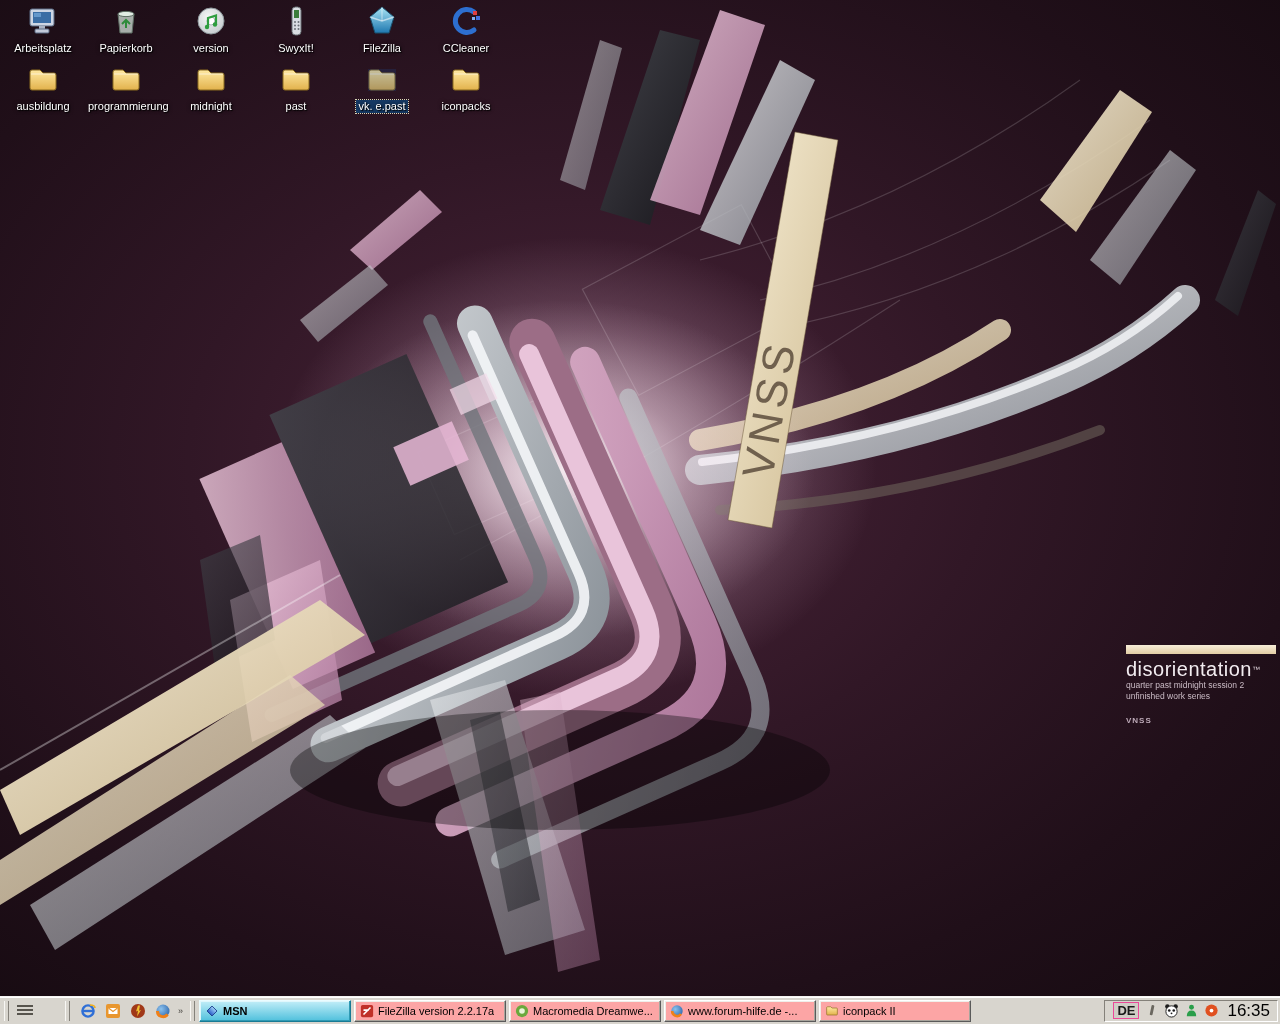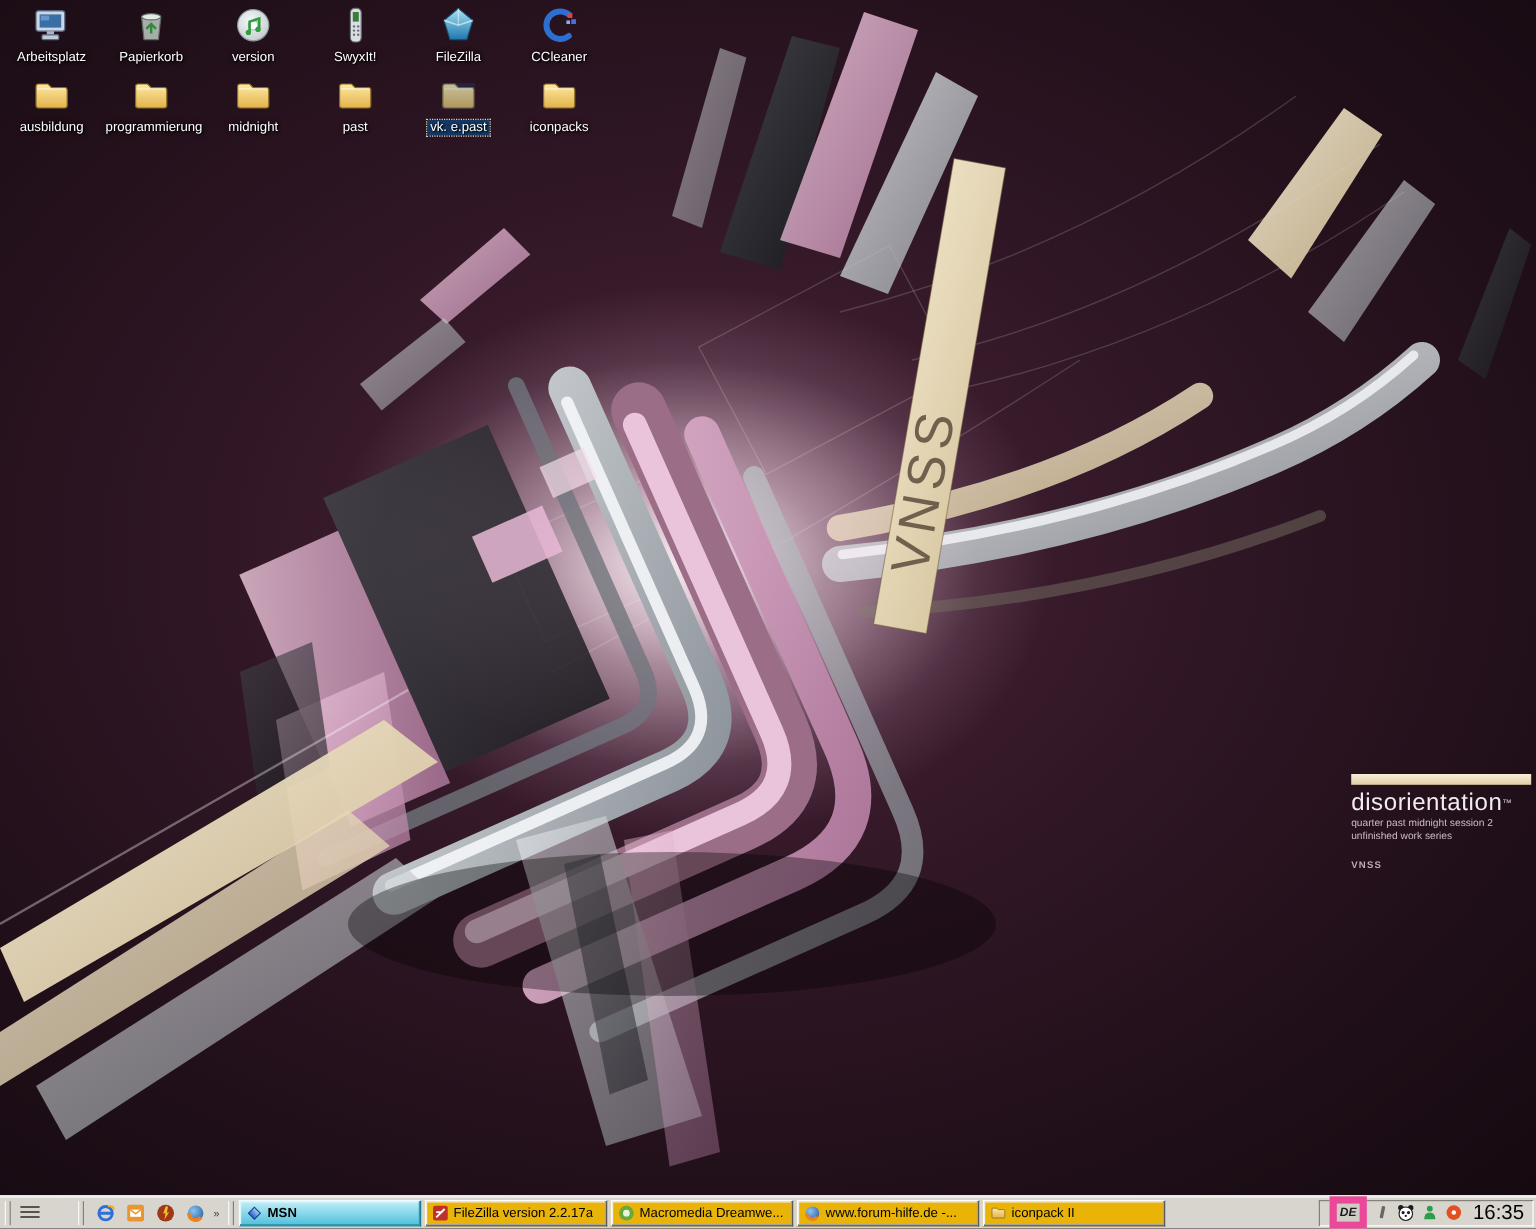--- a/index.html
+++ b/index.html
@@ -38,31 +38,31 @@
     display:flex;align-items:center;padding:0 2px;box-sizing:border-box;gap:2px;}
   .grip{width:3px;height:20px;border-left:1px solid #f8f7f4;border-right:1px solid #84817a;margin:0 2px;flex:0 0 auto;}
   .tb-mini{width:44px;height:22px;display:flex;align-items:center;justify-content:flex-start;padding-left:4px;flex:0 0 auto;}
   .lines-icon{width:16px;height:11px;background:repeating-linear-gradient(180deg,#57544d 0 2px,transparent 2px 4px);}
   .ql{display:flex;align-items:center;gap:5px;padding:0 4px;flex:0 0 auto;}
   .ql-btn{width:20px;height:20px;border:none;background:transparent;padding:1px;display:flex;align-items:center;justify-content:center;cursor:pointer;}
   .ql-btn svg{width:16px;height:16px;display:block;}
   .chev{font-size:9px;color:#3f3d38;letter-spacing:-1px;line-height:20px;}
   .tasks{display:flex;gap:3px;align-items:center;flex:0 0 auto;}
   .task-btn{width:152px;height:22px;display:flex;align-items:center;gap:4px;padding:0 5px;box-sizing:border-box;
-    background:#eab308;border:1px solid;border-color:#ffffff #5a5a5a #5a5a5a #ffffff;
+    background:#fca5a5;border:1px solid;border-color:#ffffff #5a5a5a #5a5a5a #ffffff;
     box-shadow:inset -1px -1px 0 #a8a49c,inset 1px 1px 0 #efeee9;
     font-size:11px;color:#000;overflow:hidden;white-space:nowrap;cursor:pointer;font-family:inherit;text-align:left;}
   .task-btn .task-ic{flex:0 0 auto;width:14px;height:14px;display:inline-flex;align-items:center;justify-content:center;}
   .task-btn .task-label{overflow:hidden;white-space:nowrap;}
   .task-btn.active{background:linear-gradient(#c2eef8,#4fc0dc);
     border-color:#eafcff #187a94 #187a94 #eafcff;
     box-shadow:inset -1px -1px 0 #2f9ab4,inset 1px 1px 0 #dff7fc;font-weight:bold;}
   .tray{margin-left:auto;display:flex;align-items:center;gap:5px;height:22px;padding:0 7px 0 8px;box-sizing:border-box;
     border:1px solid;border-color:#84817a #ffffff #ffffff #84817a;background:#d8d5ce;flex:0 0 auto;}
-  .lang{font-size:10px;font-weight:bold;color:#1a1a1a;border:6px solid #ec4899;background:#d0cdc6;height:15px;line-height:15px;padding:0 3px;font-style:italic;}
+  .lang{font-size:13px;font-weight:bold;color:#1a1a1a;border:1px solid #ec4899;background:#d0cdc6;height:15px;line-height:15px;padding:0 3px;}
   .tray svg{width:15px;height:15px;display:block;cursor:pointer;}
   .clock{font-size:17px;color:#000;padding-left:3px;}
 
   .defs-holder{position:absolute;width:0;height:0;overflow:hidden;}
 </style>
 </head>
 <body>
 
 <svg class="defs-holder" aria-hidden="true">
   <defs>

